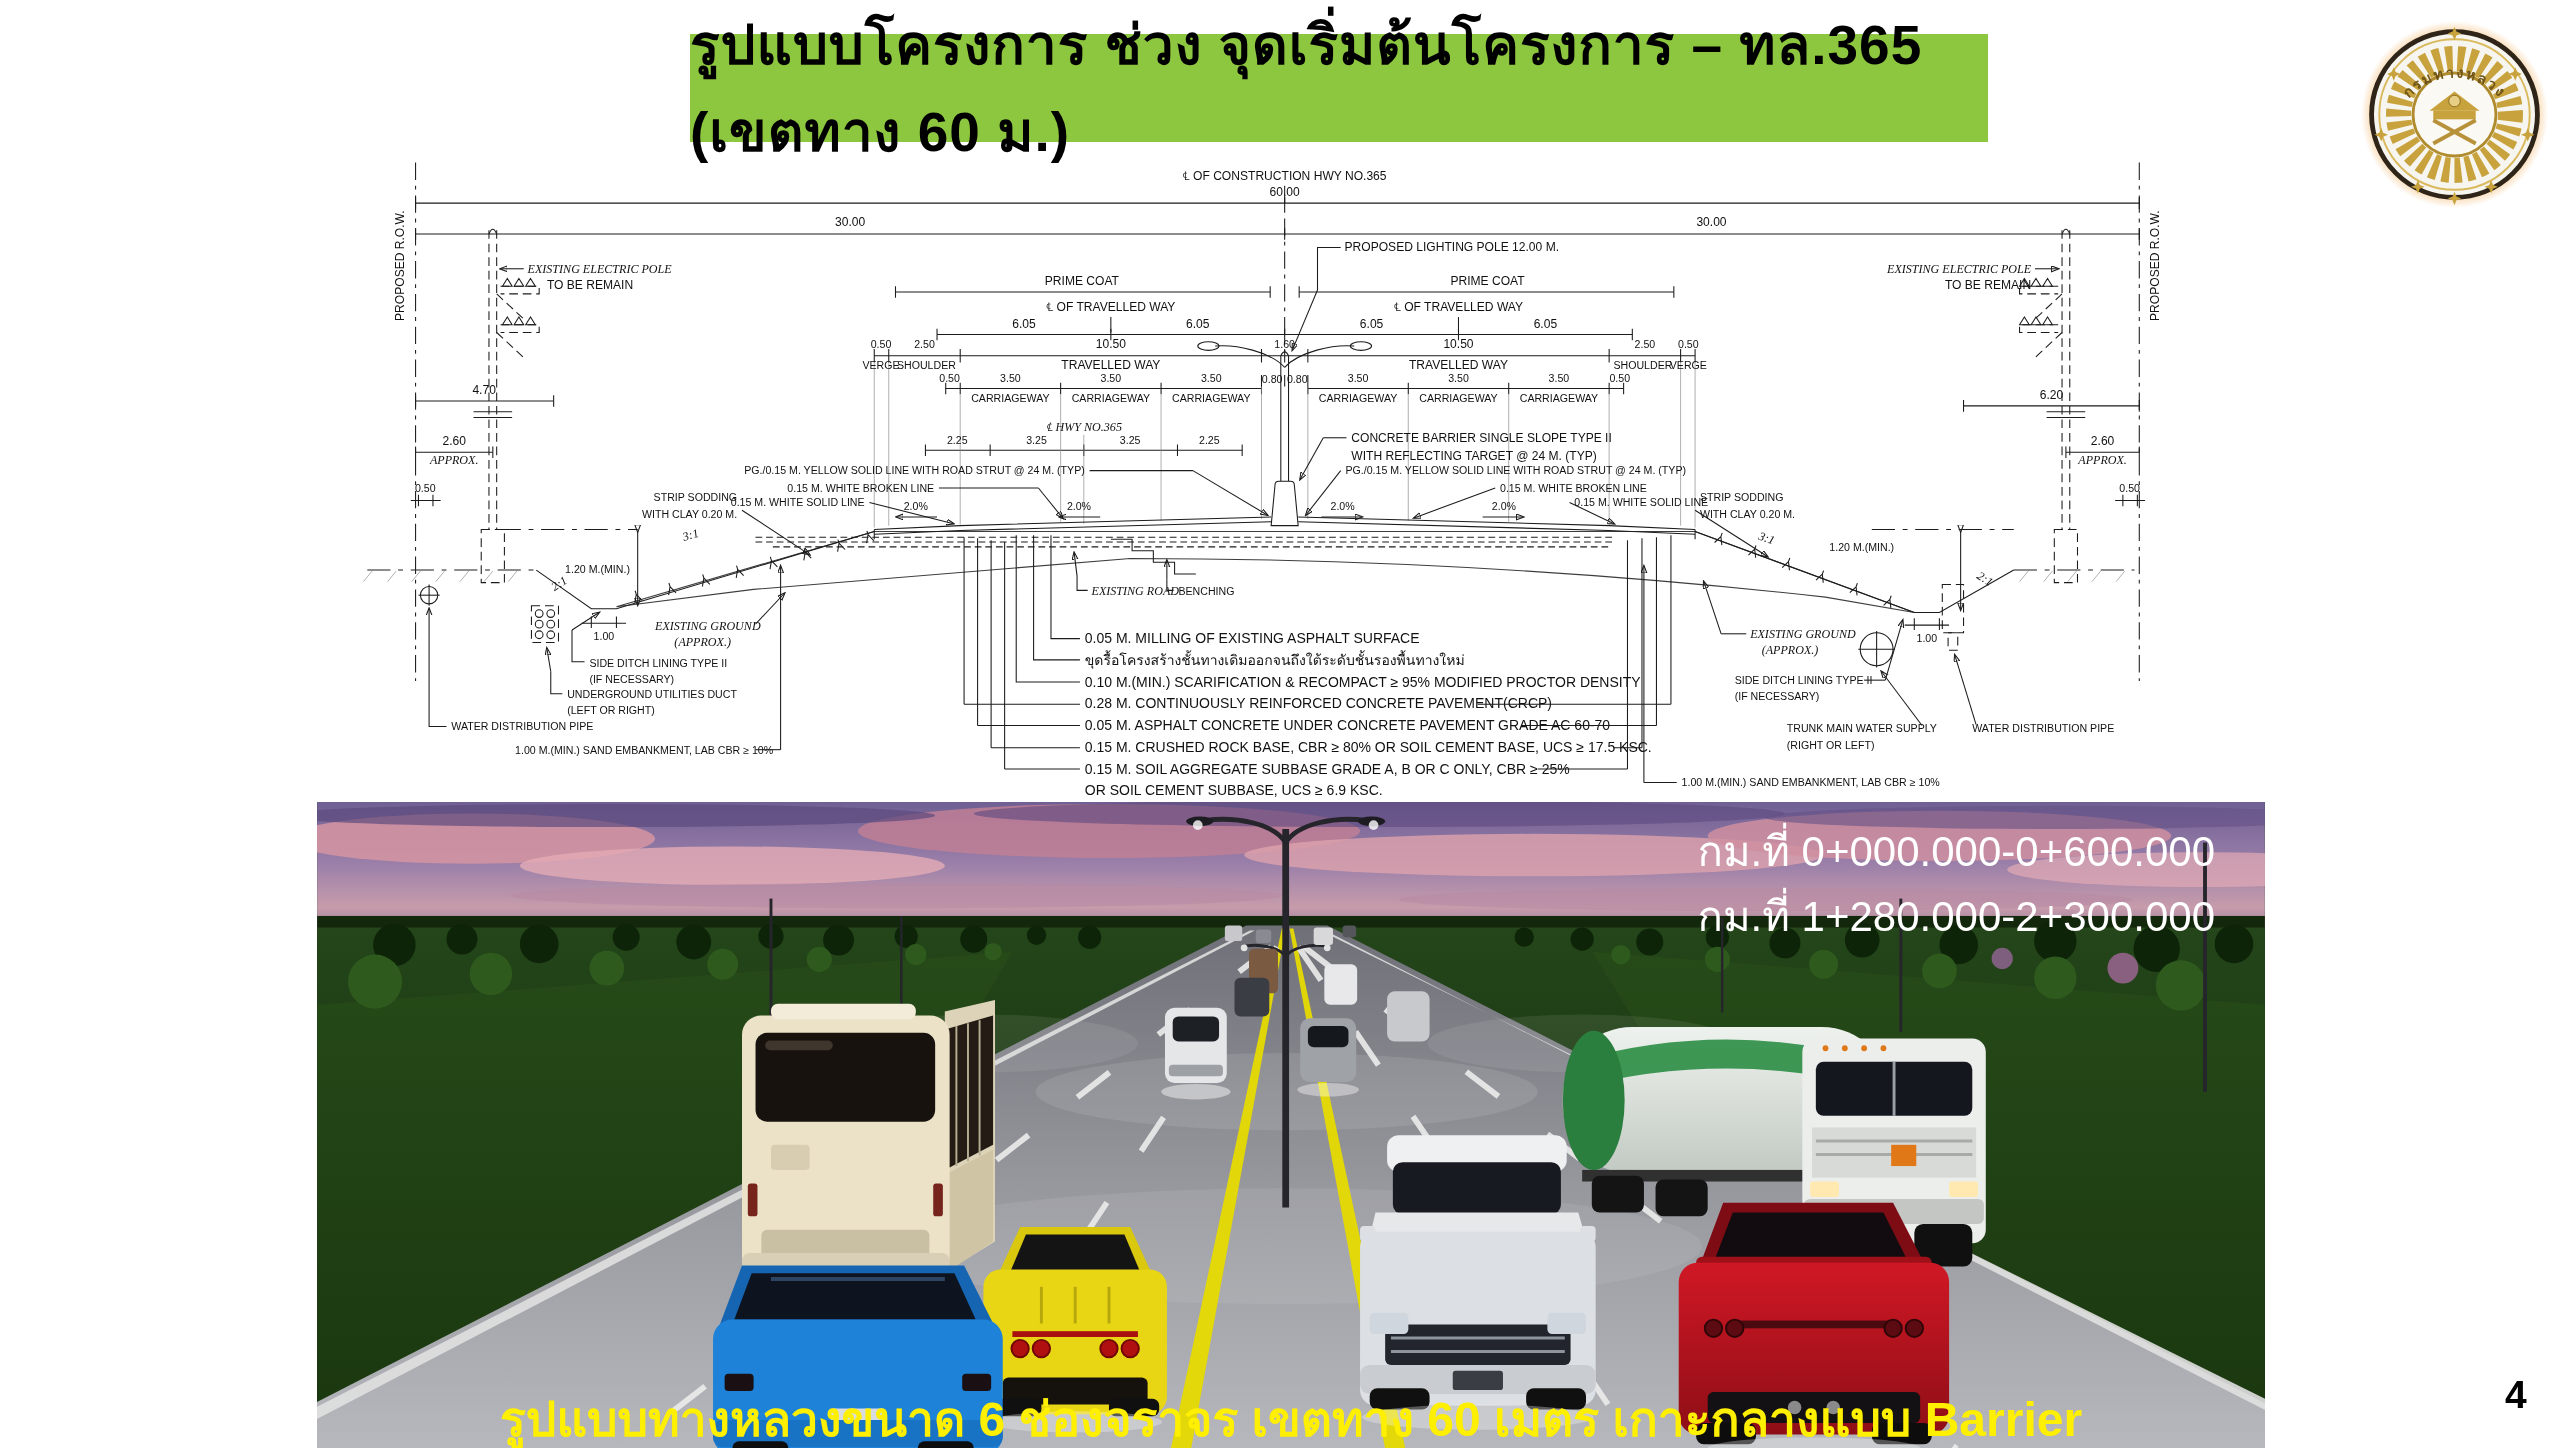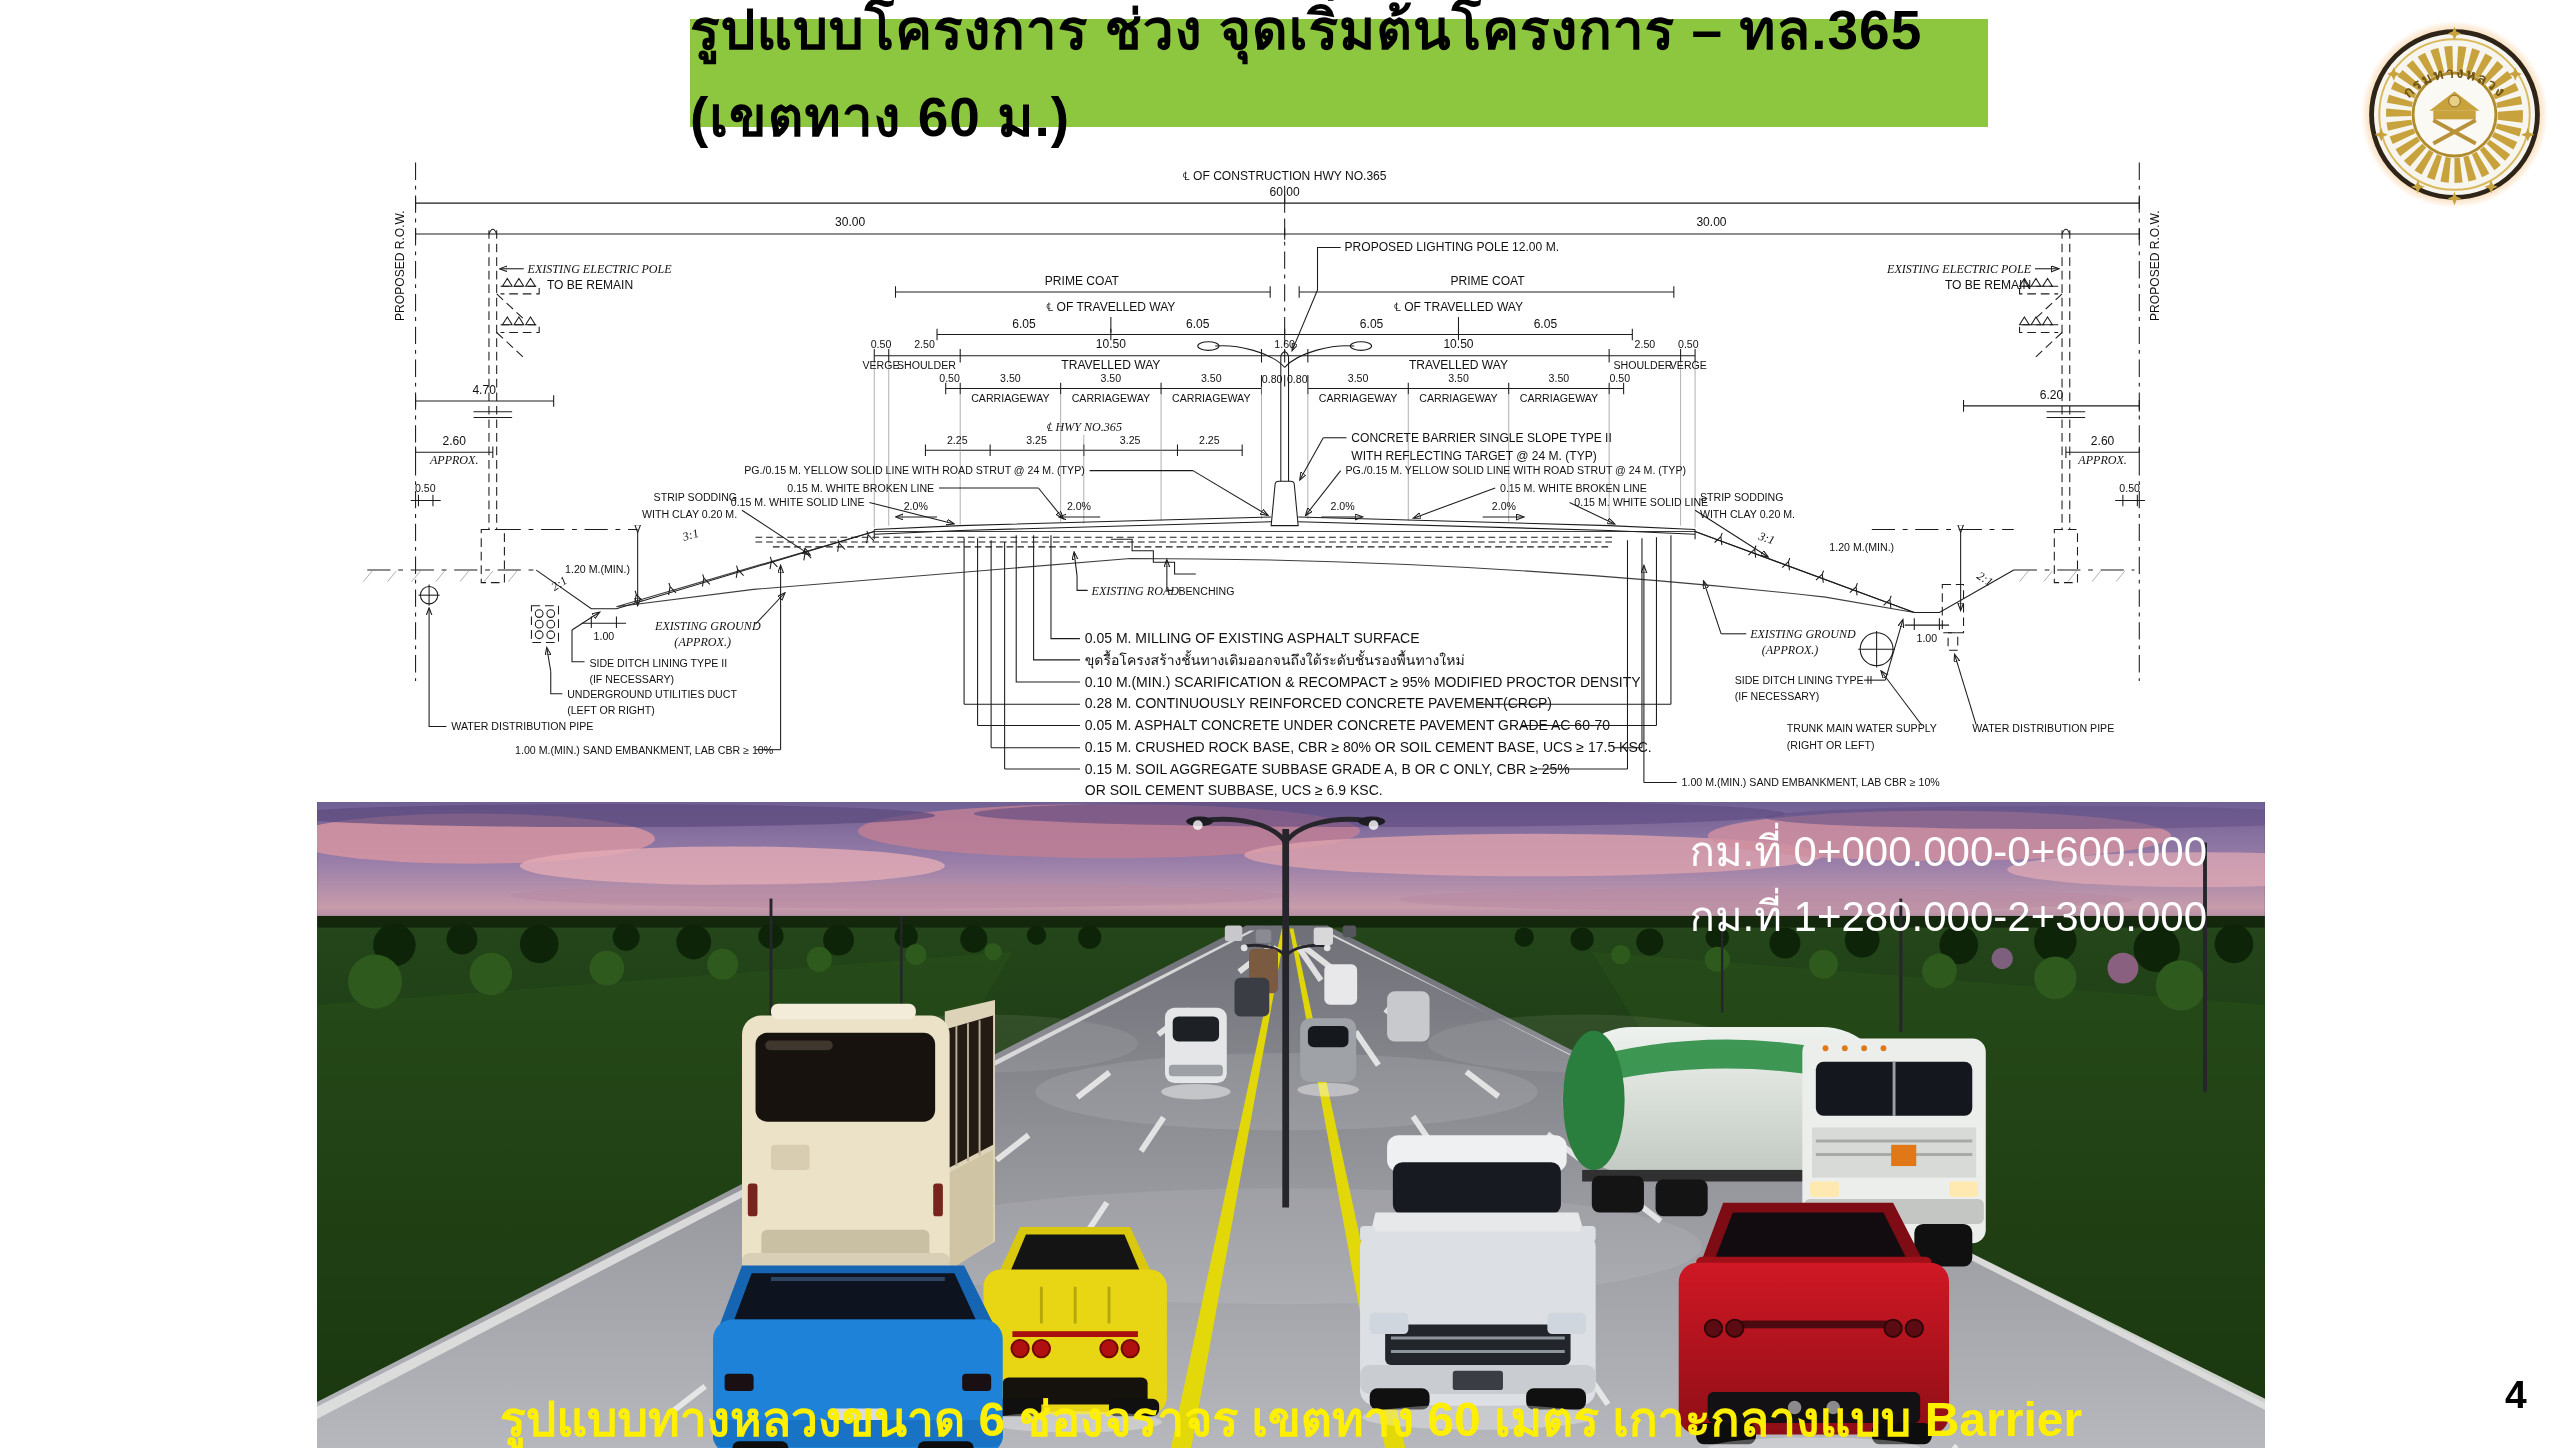--- a/index.html
+++ b/index.html
@@ -1,37 +1,37 @@
 <!DOCTYPE html>
 <html><head>
 <meta charset="utf-8">
 <style>
   html,body{margin:0;padding:0;background:#777;}
   .slide{position:relative;width:2576px;height:1449px;background:#ffffff;overflow:hidden;
          font-family:"Liberation Sans",sans-serif;}
-  .banner{position:absolute;left:690px;top:19px;width:1298px;height:108px;background:#8dc63f;
+  .banner{position:absolute;left:690px;top:34px;width:1298px;height:108px;background:#8dc63f;
           display:flex;align-items:center;justify-content:center;color:#000;
           font-size:55px;font-weight:bold;letter-spacing:1px;}
   .logo{position:absolute;left:2360px;top:13.5px;width:189px;height:202px;}
   .drawing{position:absolute;left:319px;top:145px;}
   .d line,.d path,.d polyline,.d rect,.d circle,.d ellipse{stroke:#1c1c1c;fill:none;stroke-width:1.1px;}
   .d .thin{stroke:#8a8a8a;stroke-width:0.7px;}
   .d .dsh{stroke-dasharray:9 5;}
   .d .dsh2{stroke-dasharray:7 4;}
   .d .cl{stroke-dasharray:18 6 4 6;}
   .d .gdash{stroke-dasharray:24 8 5 8;}
   .d text{stroke:none;fill:#111;}
   .t{font:12.5px "Liberation Sans",sans-serif;}
   .ts{font:11px "Liberation Sans",sans-serif;}
   .ti{font:italic 12.5px "Liberation Serif",serif;}
   .tp{font:14.5px "Liberation Sans",sans-serif;}
   .tv{font:12.5px "Liberation Sans",sans-serif;}
   .mid{text-anchor:middle;} .end{text-anchor:end;}
   .render{position:absolute;left:317px;top:802px;width:1948px;height:647px;overflow:hidden;background:#1d3a14;}
-  .station{position:absolute;right:58px;top:17.4px;text-align:center;color:#fff;
+  .station{position:absolute;right:50px;top:17.4px;text-align:center;color:#fff;
            font-size:42px;line-height:1.55;font-weight:normal;}
   .caption{position:absolute;left:0;right:0;bottom:-7.7px;text-align:center;color:#ffef00;
            font-size:48px;font-weight:bold;white-space:nowrap;}
   .page-num{position:absolute;left:2505px;top:1373px;font-size:39px;font-weight:bold;color:#000;}
 </style>
 </head>
 <body>
 
 <div class="slide">
 

